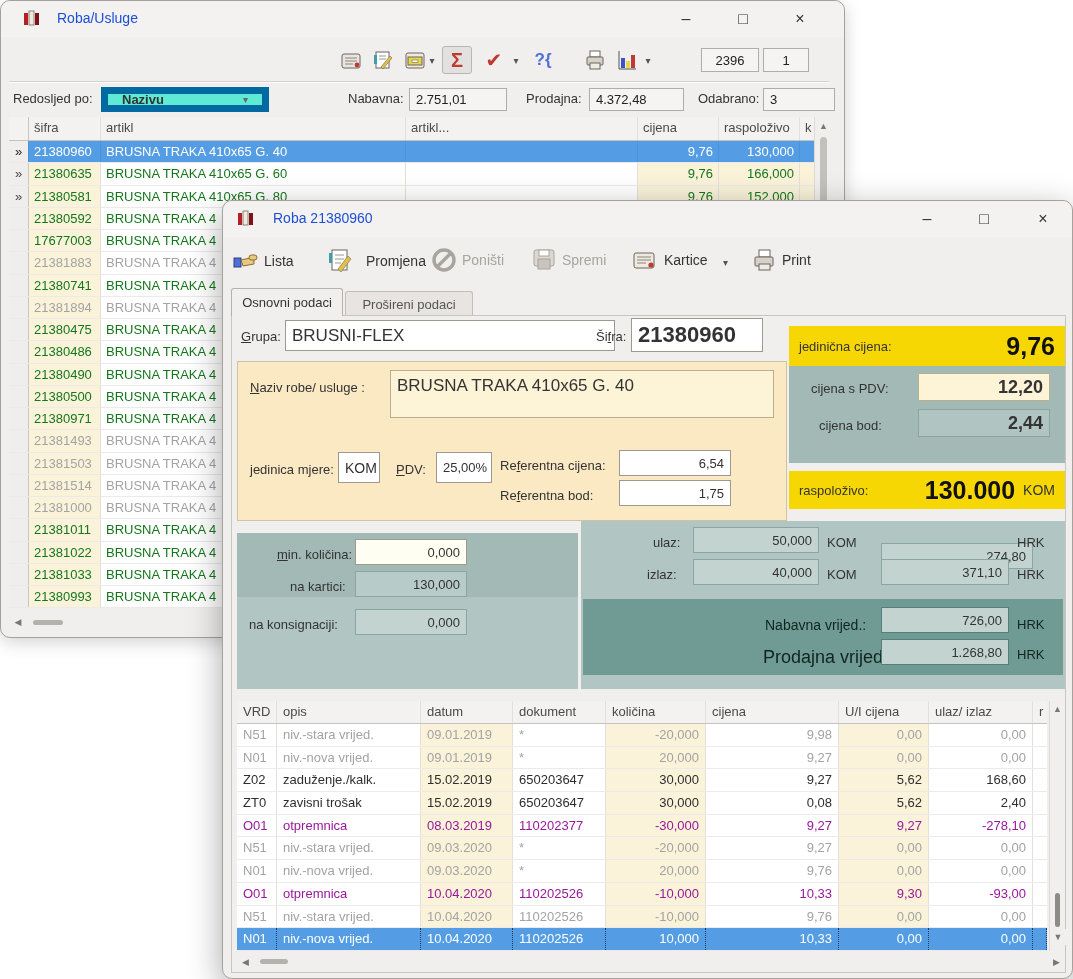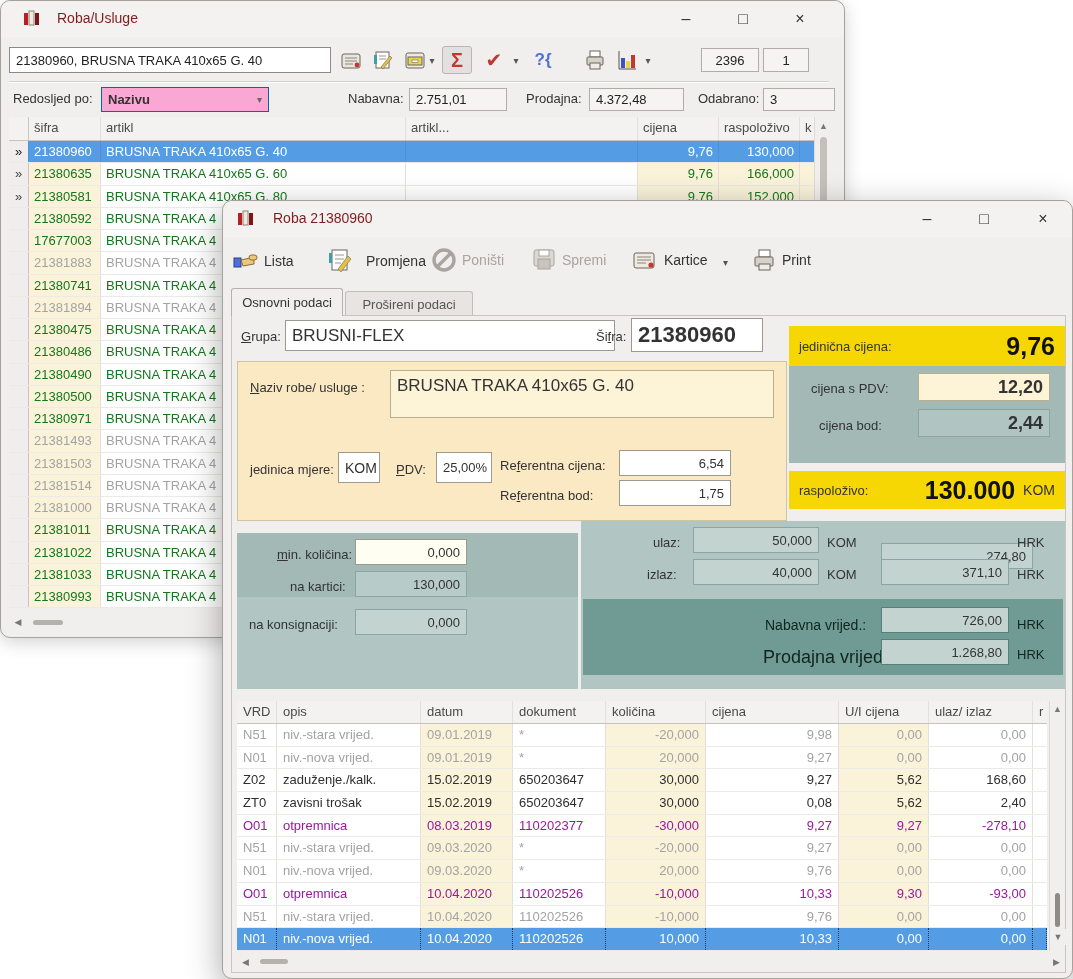--- a/index.html
+++ b/index.html
@@ -7,21 +7,21 @@
     --creaminput:#fdf3d7; --teal:#a2b9b6; --teallight:#b1c6c3; --tealdark:#6f9b94;
     --tealinput:#c2d3d0; --green:#15771c; --graytxt:#a3a3a3; --purple:#99189b;
     --winbg:#f1efee; --border:#a6a19b; --cellline:#e3e0db;
   }
   *{box-sizing:border-box;margin:0;padding:0}
   body{width:1073px;height:979px;background:#fff;font-family:"Liberation Sans","DejaVu Sans",sans-serif;
        font-size:13px;color:#333;position:relative;overflow:hidden}
   .abs{position:absolute}
   .window{position:absolute;background:var(--winbg);border:1px solid var(--border);border-radius:10px;}
   .titlebar{position:absolute;left:0;top:0;right:0;height:36px;display:flex;align-items:center;border-radius:10px 10px 0 0;background:#f4f2f1}
-  .win-title{margin-left:10px;font-size:14px;color:#7f1d1d}
+  .win-title{margin-left:10px;font-size:14px;color:#1d4ed8}
   .winbtn{position:absolute;top:2px;width:46px;height:32px;display:flex;align-items:center;justify-content:center;font-size:16px;color:#333}
   input.field{border:1px solid #8a8a8a;background:#fff;height:26px;font:13px "Liberation Sans",sans-serif;padding:0 6px;color:#222}
   .flatbox{border:1px solid #b0aca7;background:#f6f4f3;display:flex;align-items:center;padding:0 6px;color:#222}
   .tbtn{position:absolute;top:45px;width:28px;height:28px;display:flex;align-items:center;justify-content:center}
   .tbtn.pressed{background:#e3e1df;border:1px solid #b9b6b2;border-radius:3px}
   .dd{font-size:10px;color:#555}
   .lbl{white-space:nowrap}
   u{text-decoration:underline}
   
   .ltable{position:absolute;left:8px;top:116px;width:805px}
@@ -74,21 +74,20 @@
           <rect x="6" y="1" width="5" height="14" fill="#efe9df" stroke="#8a8377" stroke-width="1"></rect>
           <rect x="12" y="3" width="4" height="12" fill="#7c1418"></rect>
         </svg>
     </span>
     <span class="win-title abs" style="left:46px;top:9px">Roba/Usluge</span>
     <span class="winbtn" style="left:662px">–</span>
     <span class="winbtn" style="left:719px">□</span>
     <span class="winbtn" style="left:776px">×</span>
   </div>
 
-  <input class="field abs" style="left: 8px; top: 46px; width: 322px;" readonly="" value="21380960, BRUSNA TRAKA 410x65 G. 40">
   <span class="tbtn" style="left:336px">
     <svg class="icon-svg" width="24" height="24">
         <rect x="3" y="6" width="18" height="14" rx="2" fill="#e9e6e0" stroke="#6b675f"></rect>
         <line x1="6" y1="10" x2="18" y2="10" stroke="#8a867e"></line>
         <line x1="6" y1="13" x2="18" y2="13" stroke="#8a867e"></line>
         <line x1="6" y1="16" x2="14" y2="16" stroke="#8a867e"></line>
         <circle cx="18" cy="17" r="2.4" fill="#c03a32"></circle>
       </svg>
   </span>
   <span class="tbtn" style="left:368px">
@@ -133,21 +132,21 @@
         <rect x="11" y="13" width="4" height="7" fill="#e8d44d"></rect>
         <rect x="16" y="7" width="4" height="13" fill="#c03a32"></rect>
       </svg>
   </span>
   <span class="tbtn dd" style="left:640px;width:14px">▾</span>
   <div class="flatbox abs" style="left:700px;top:47px;width:58px;height:24px;justify-content:center">2396</div>
   <div class="flatbox abs" style="left:762px;top:47px;width:46px;height:24px;justify-content:center">1</div>
   <div class="abs" style="left:8px;top:80px;width:820px;border-top:1px solid #d4d1cc;border-bottom:1px solid #fff"></div>
 
   <span class="abs lbl" style="left:12px;top:90px">Redosljed po:</span>
-  <div class="abs" style="left:100px;top:86px;width:168px;height:25px;border:1px solid #0369a1;background:#f9a8d4;display:flex;align-items:center;padding:0 6px">
+  <div class="abs" style="left:100px;top:86px;width:168px;height:25px;border:7px solid #0369a1;background:#5eead4;display:flex;align-items:center;padding:0 14px">
     <b>Nazivu</b>
     <span style="margin-left:auto;color:#666;font-size:10px">▾</span>
   </div>
   <span class="abs lbl" style="left:347px;top:90px">Nabavna:</span>
   <div class="flatbox abs" style="left:408px;top:87px;width:98px;height:23px">2.751,01</div>
   <span class="abs lbl" style="left:525px;top:90px">Prodajna:</span>
   <div class="flatbox abs" style="left:588px;top:87px;width:95px;height:23px">4.372,48</div>
   <span class="abs lbl" style="left:697px;top:90px">Odabrano:</span>
   <div class="flatbox abs" style="left:762px;top:87px;width:72px;height:23px">3</div>
 

